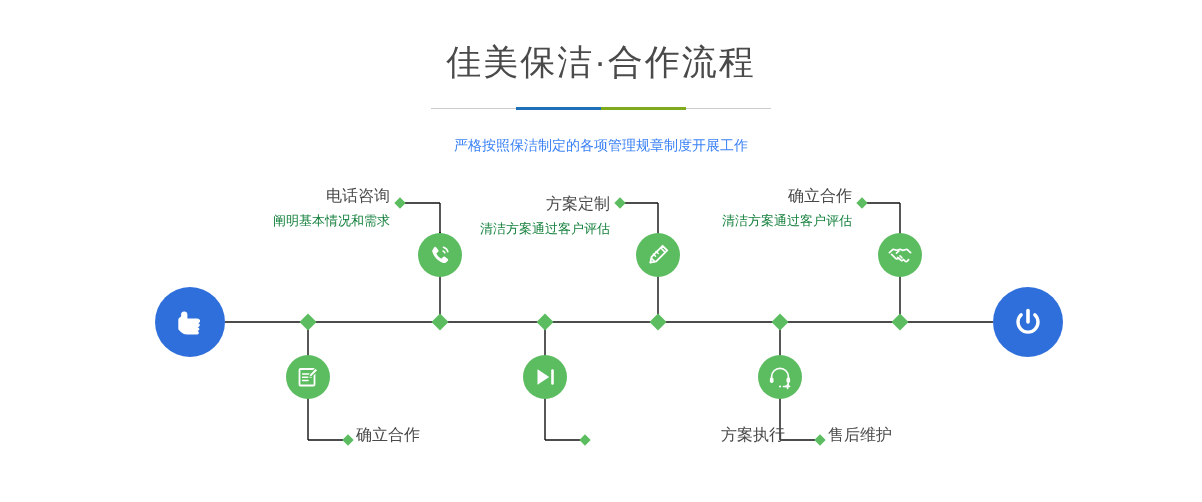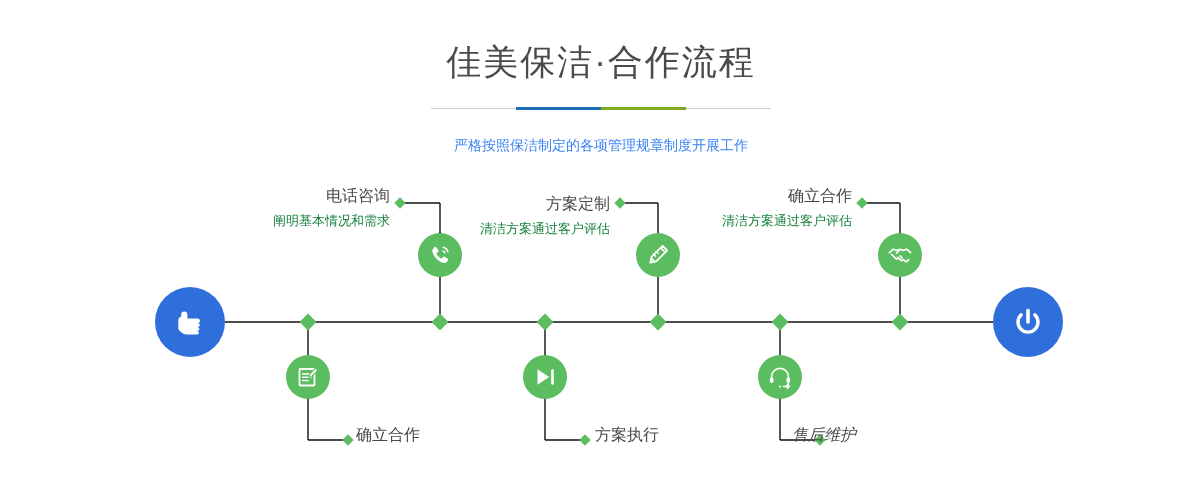--- a/index.html
+++ b/index.html
@@ -195,21 +195,21 @@
 
   <div class="lbl right-al" style="left:612px;top:188px;width:240px;">
     <div class="lt">确立合作</div>
     <div class="ld">清洁方案通过客户评估</div>
   </div>
 
   <div class="lbl left-al" style="left:356px;top:427px;width:260px;">
     <div class="lt">确立合作</div>
   </div>
 
-  <div class="lbl left-al" style="left:595px;top:427px;width:260px;">
+  <div class="lbl left-al" style="left:623px;top:427px;width:260px;text-align:center;">
     <div class="lt">方案执行</div>
   </div>
 
-  <div class="lbl left-al" style="left:792px;top:427px;width:280px;font-style:italic;">
+  <div class="lbl left-al" style="left:828px;top:427px;width:280px;">
     <div class="lt">售后维护</div>
   </div>
 
 </div>
 
 </body></html>

